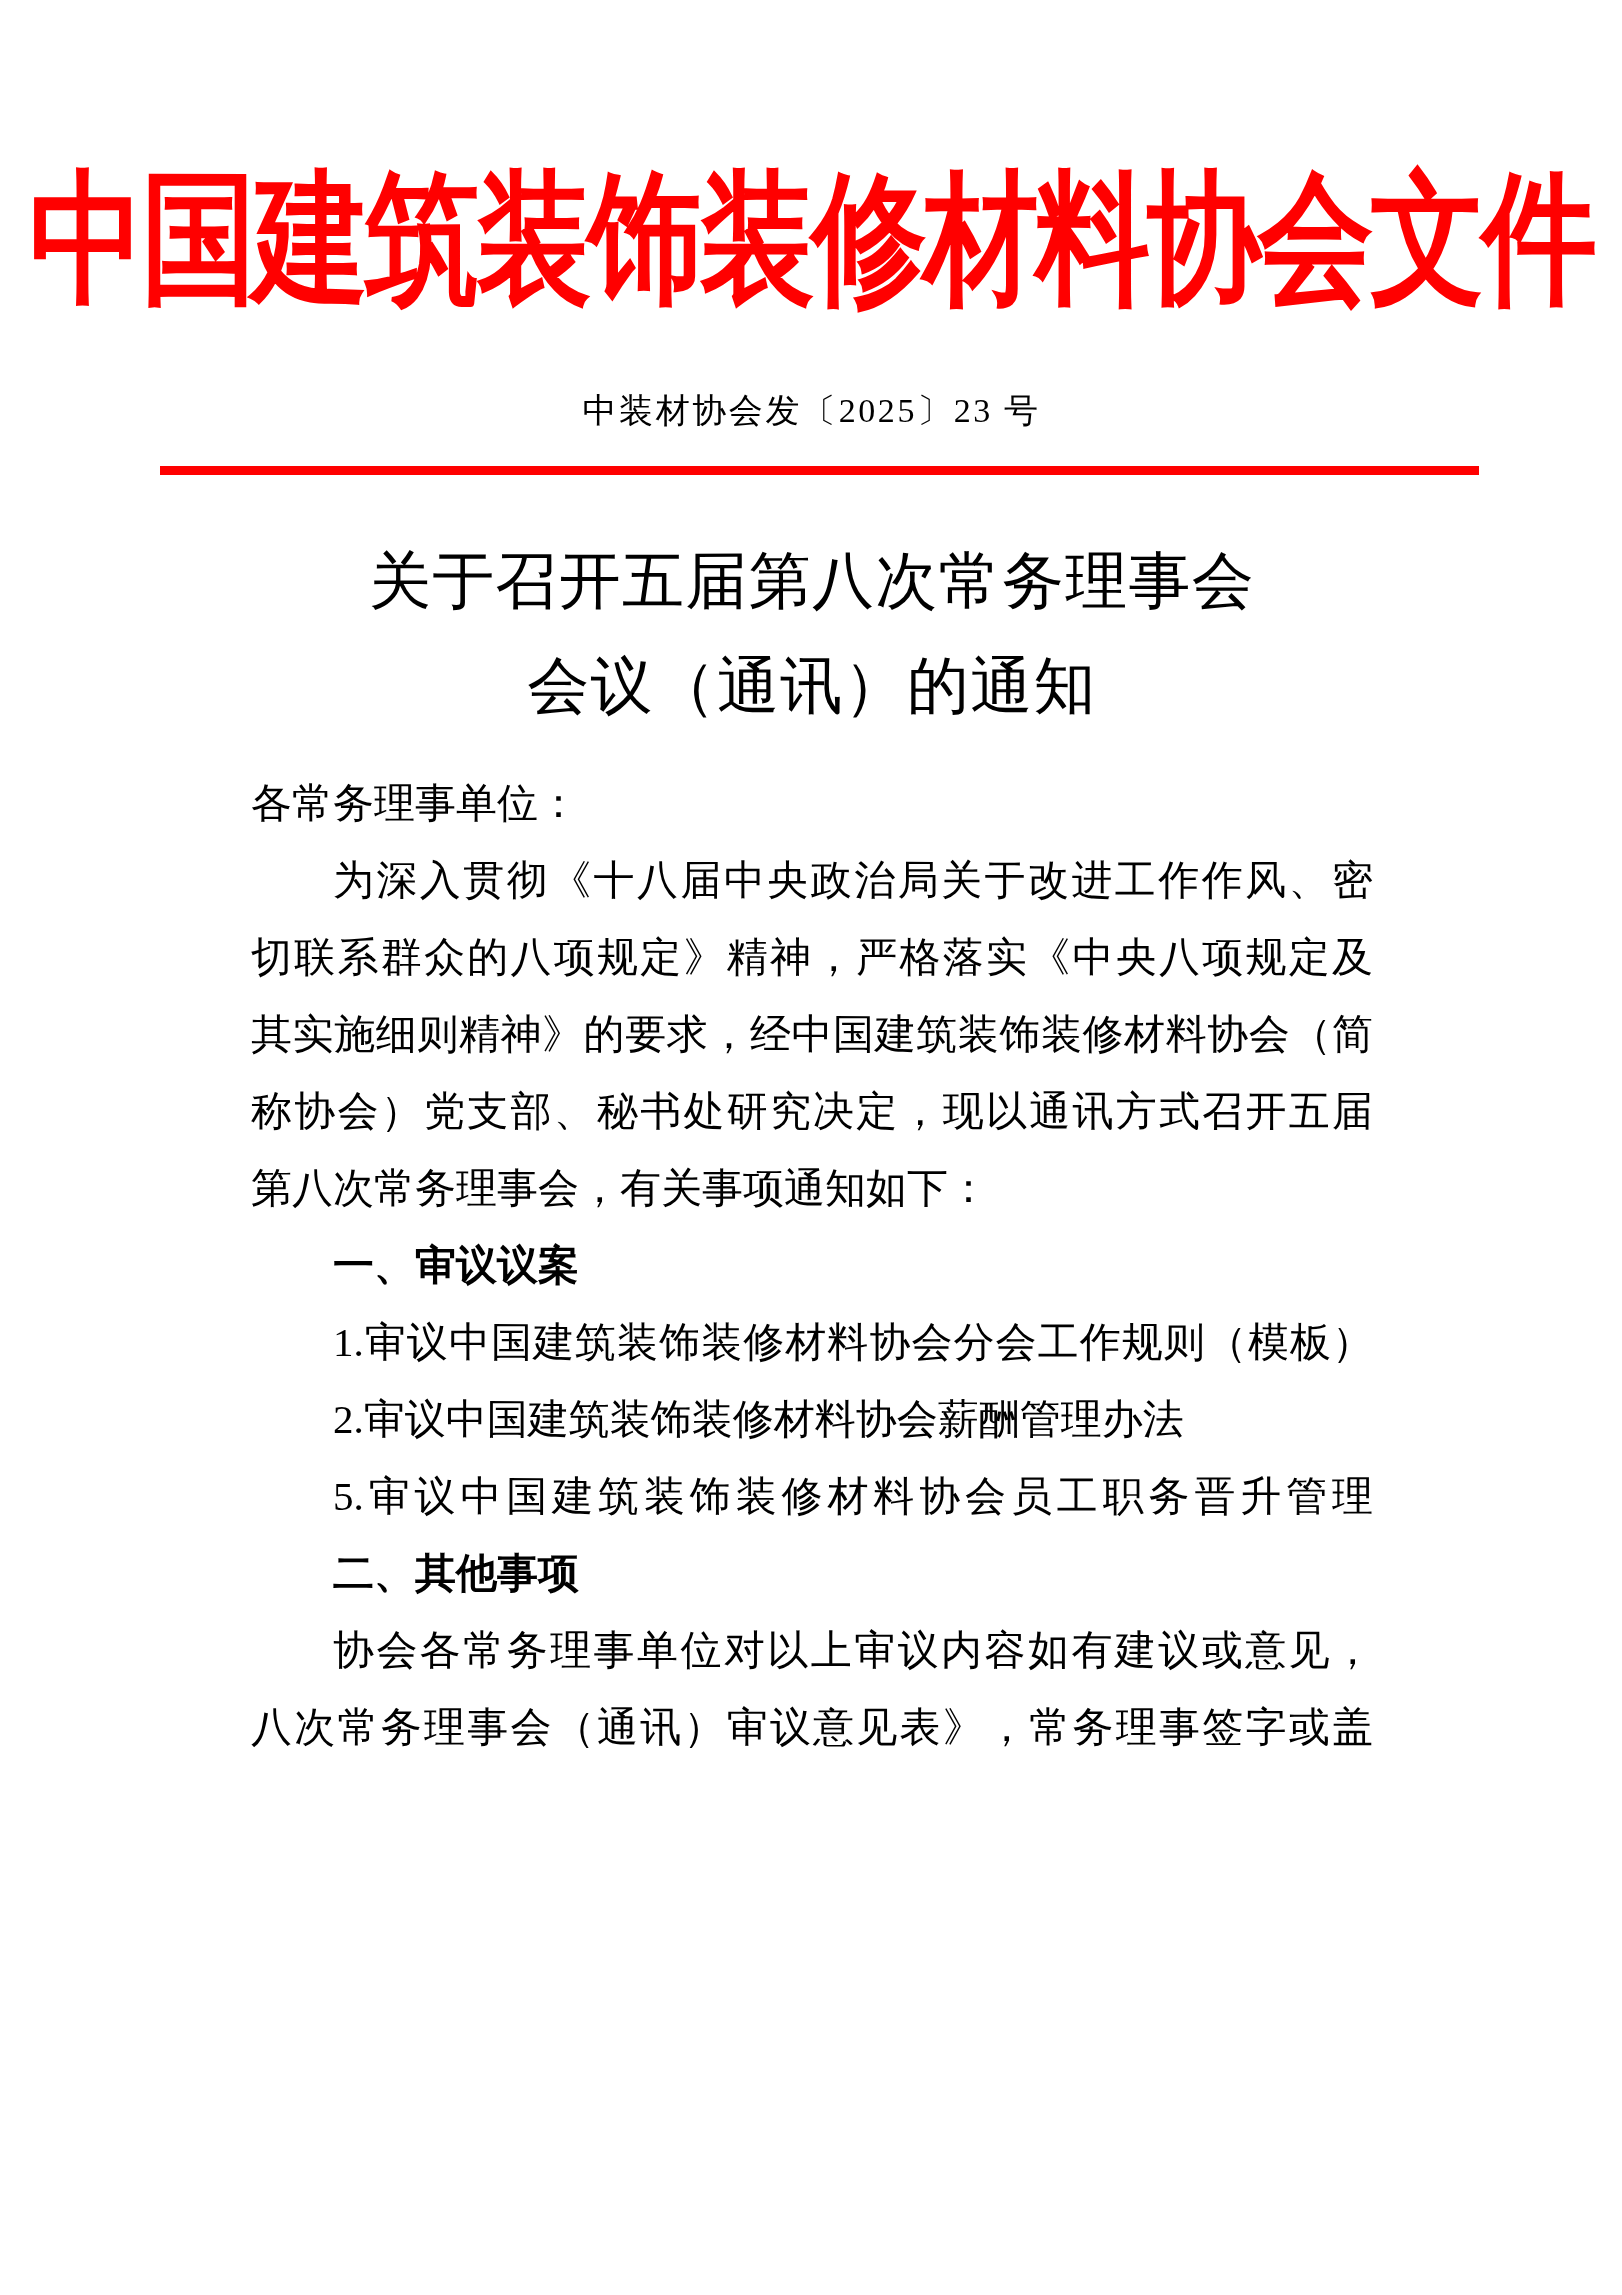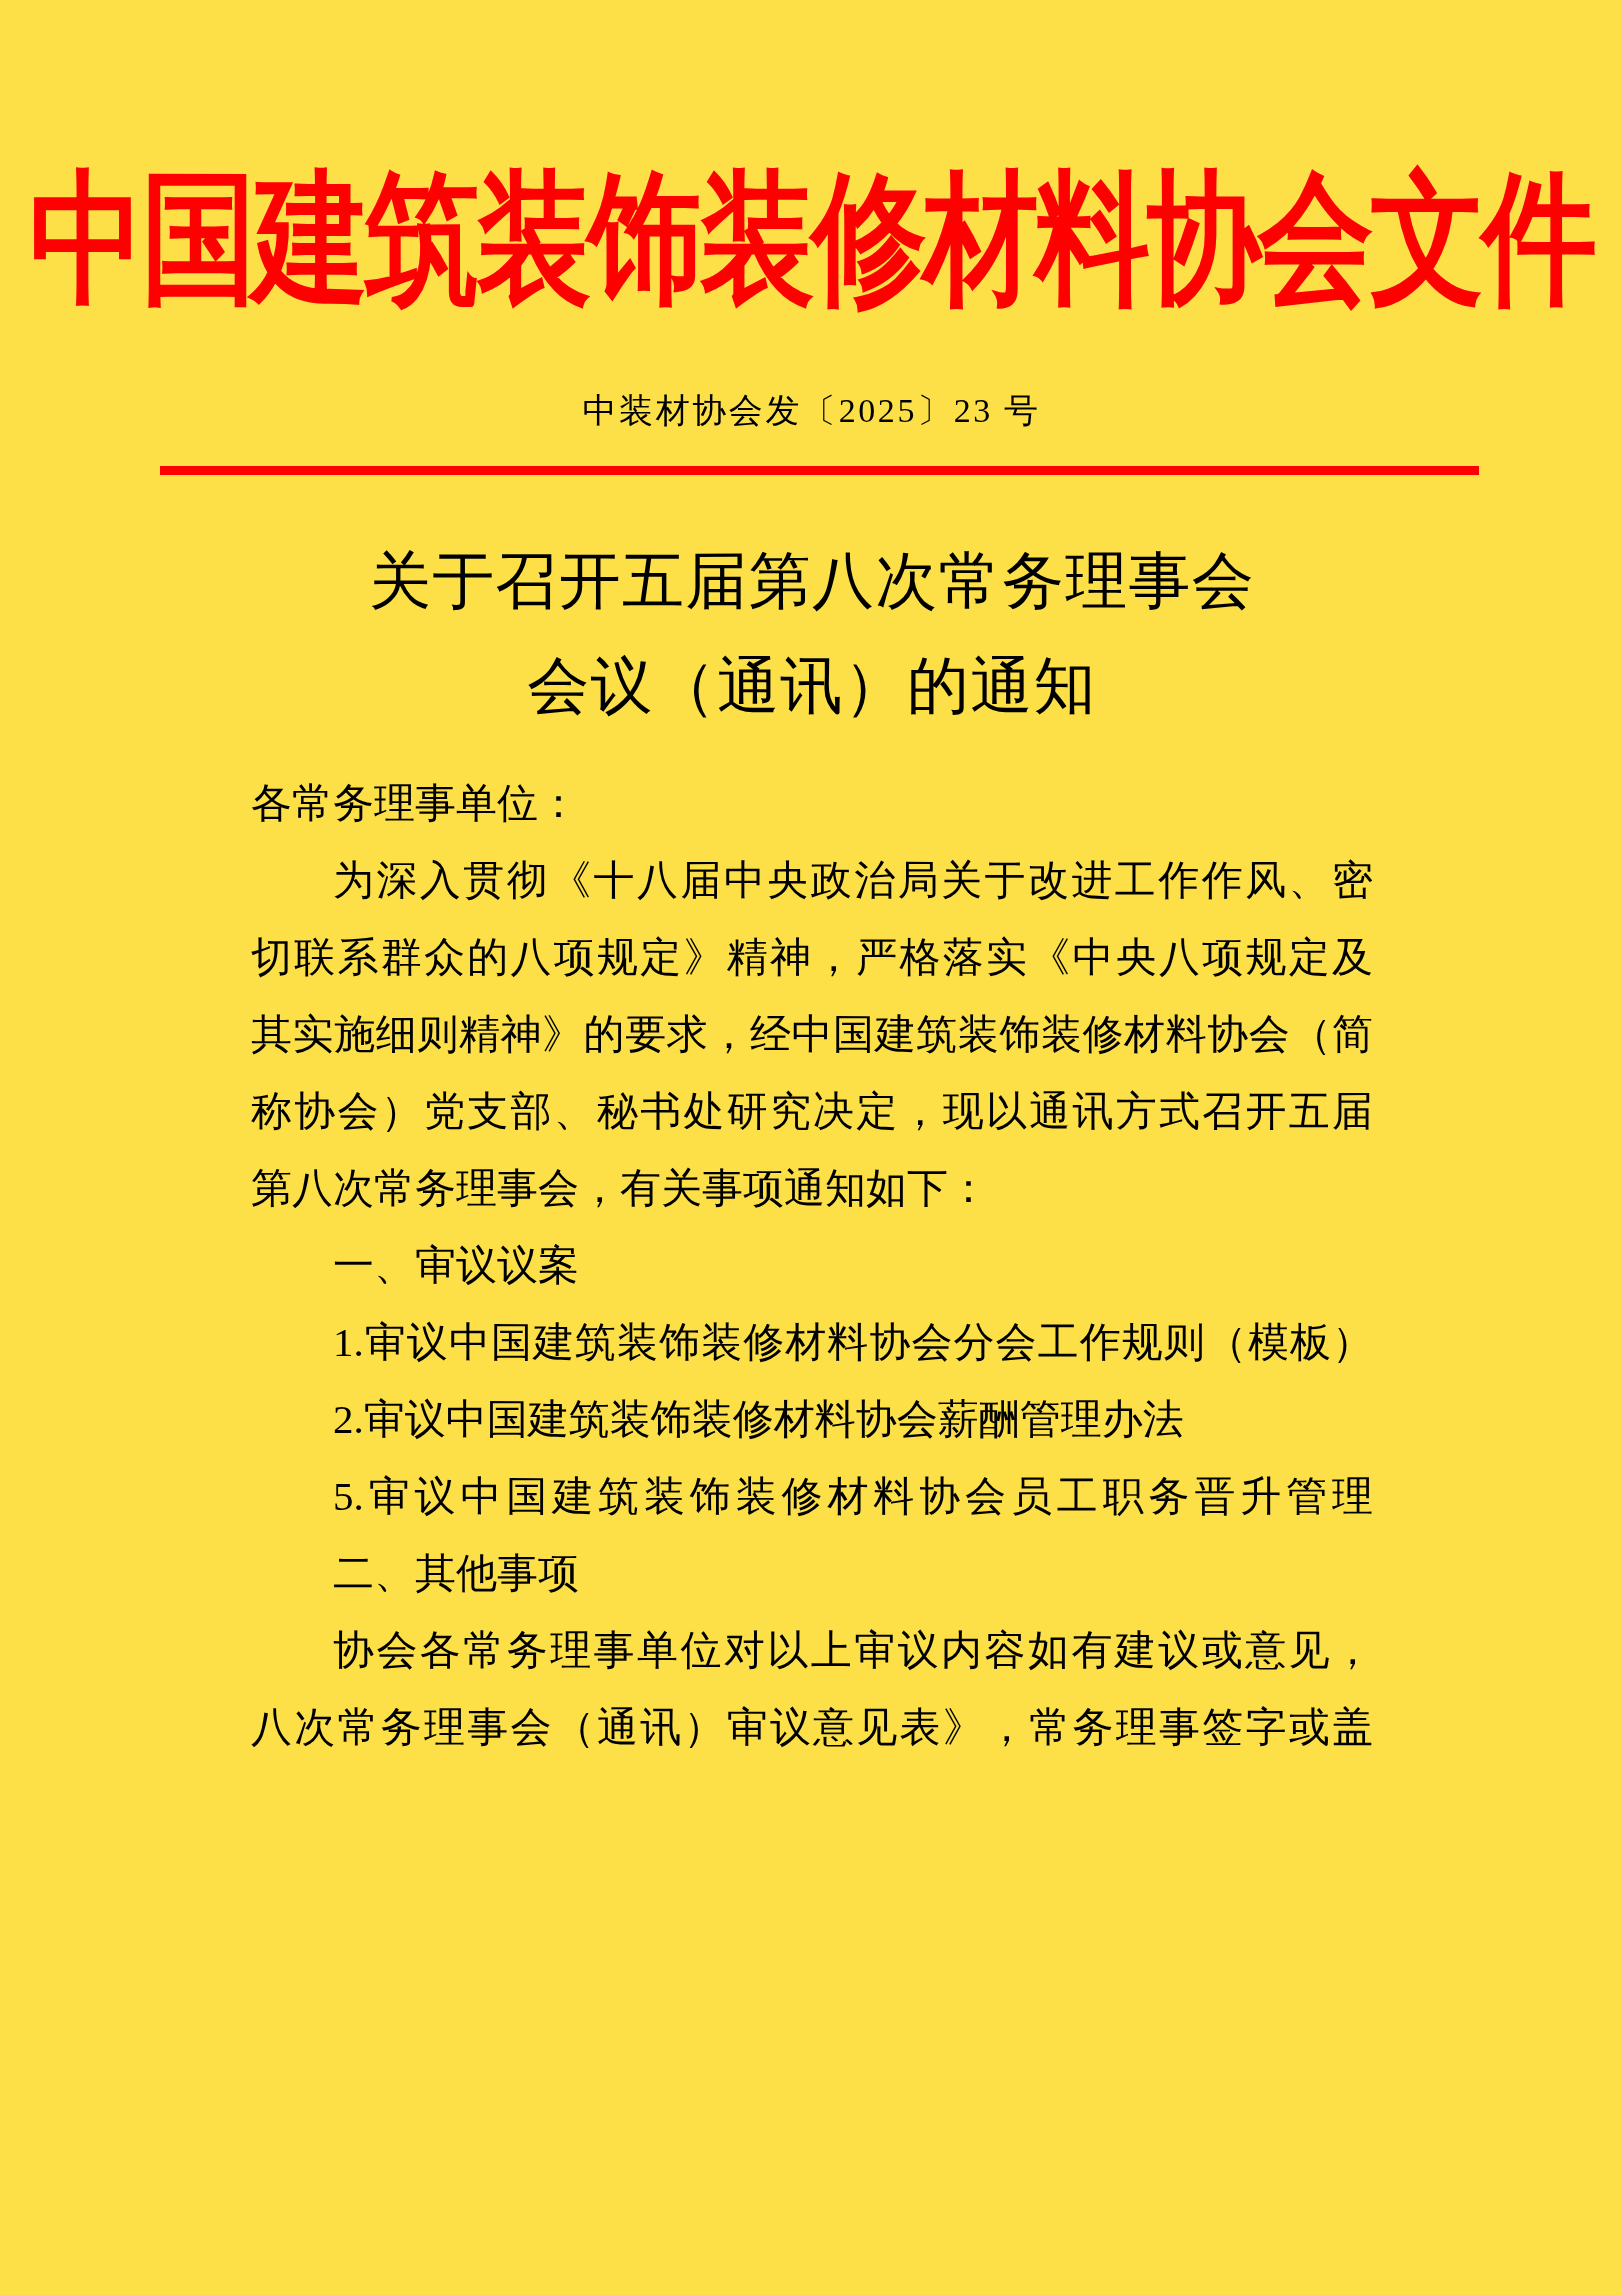--- a/index.html
+++ b/index.html
@@ -66,27 +66,27 @@
     overflow:visible;
   }
   .line.ind { padding-left:82px; }     
   .line.fill {                          
     white-space:normal;
     text-align:justify;
     text-align-last:justify;
   }
   .line.hei {                           
     font-family:"Liberation Sans","DejaVu Sans",sans-serif;
-    font-weight:normal;
+    font-weight:bold;
   }
 </style>
 </head>
 <body>
 
-<div class="page" style="background: #fde047;">
+<div class="page" style="background: #ffffff;">
 
   <div class="red-header red-ink" style="color: rgb(255, 0, 0);">中国建筑装饰装修材料协会文件</div>
 
   <div class="doc-number">中装材协会发〔2025〕23 号</div>
 
   <div class="red-rule" style="background: rgb(255, 0, 0);"></div>
 
   <div class="doc-title">
     <div>关于召开五届第八次常务理事会</div>
     <div>会议（通讯）的通知</div>

